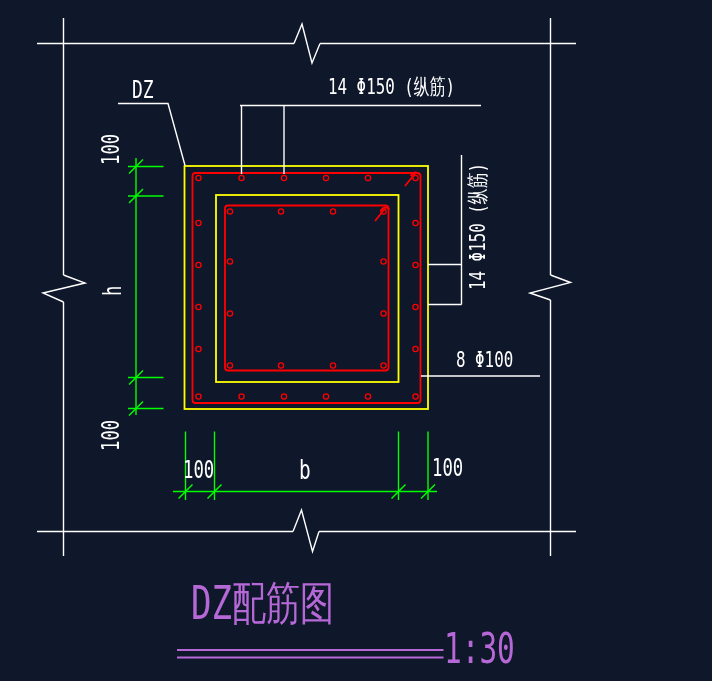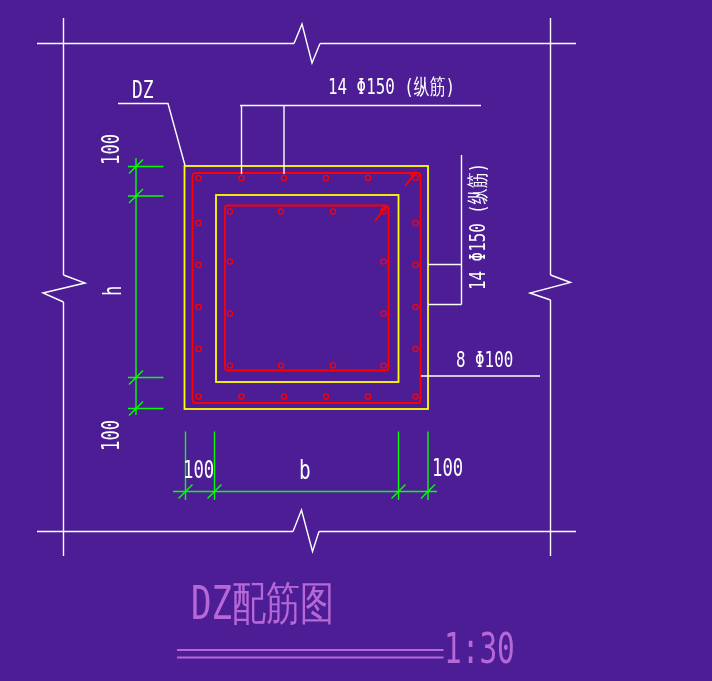--- a/index.html
+++ b/index.html
@@ -1,17 +1,17 @@
 <!DOCTYPE html>
 <html><head>
 <meta charset="utf-8">
 <style>
   html,body{margin:0;padding:0;background:#000;}
   #canvas{
-    position:relative;width:712px;height:681px;background:#4c1d95;
+    position:relative;width:712px;height:681px;background:#0f172a;
     overflow:hidden;font-family:"DejaVu Sans Mono","Liberation Mono",monospace;
   }
   #canvas svg{position:absolute;left:0;top:0;}
   .lbl{
     position:absolute;color:#fff;white-space:nowrap;line-height:1;
     transform-origin:0 0;letter-spacing:0;
   }
   .lbl.cad{font-size:22px;transform:scaleX(0.72);}
   .lbl.dim{font-size:24px;transform:scaleX(0.72);}
   .lbl.dim-v{font-size:24px;transform:rotate(-90deg) scaleX(0.72);}

